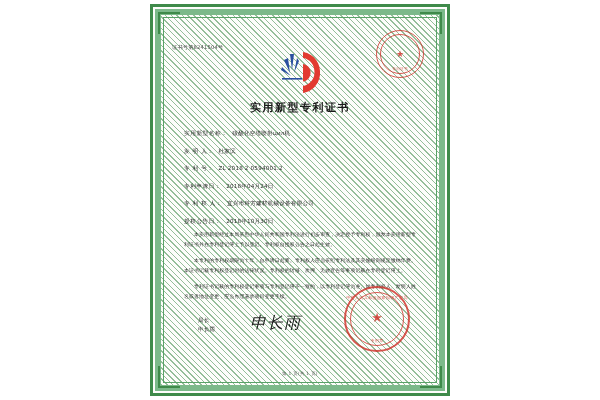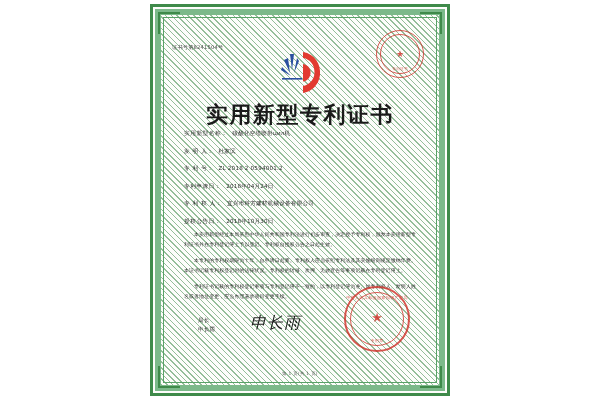--- a/index.html
+++ b/index.html
@@ -134,21 +134,21 @@
     width: 54px;
     height: 48px;
   }
 
   .title {
     position: absolute;
     left: 0;
     right: 0;
     top: 78px;
     text-align: center;
-    font-size: 22px;
+    font-size: 11px;
     font-weight: bold;
     letter-spacing: 1.5px;
     color: #1a1a1a;
     font-family: "DejaVu Sans", sans-serif;
   }
 
   .fields {
     position: absolute;
     left: 16px;
     right: 16px;

